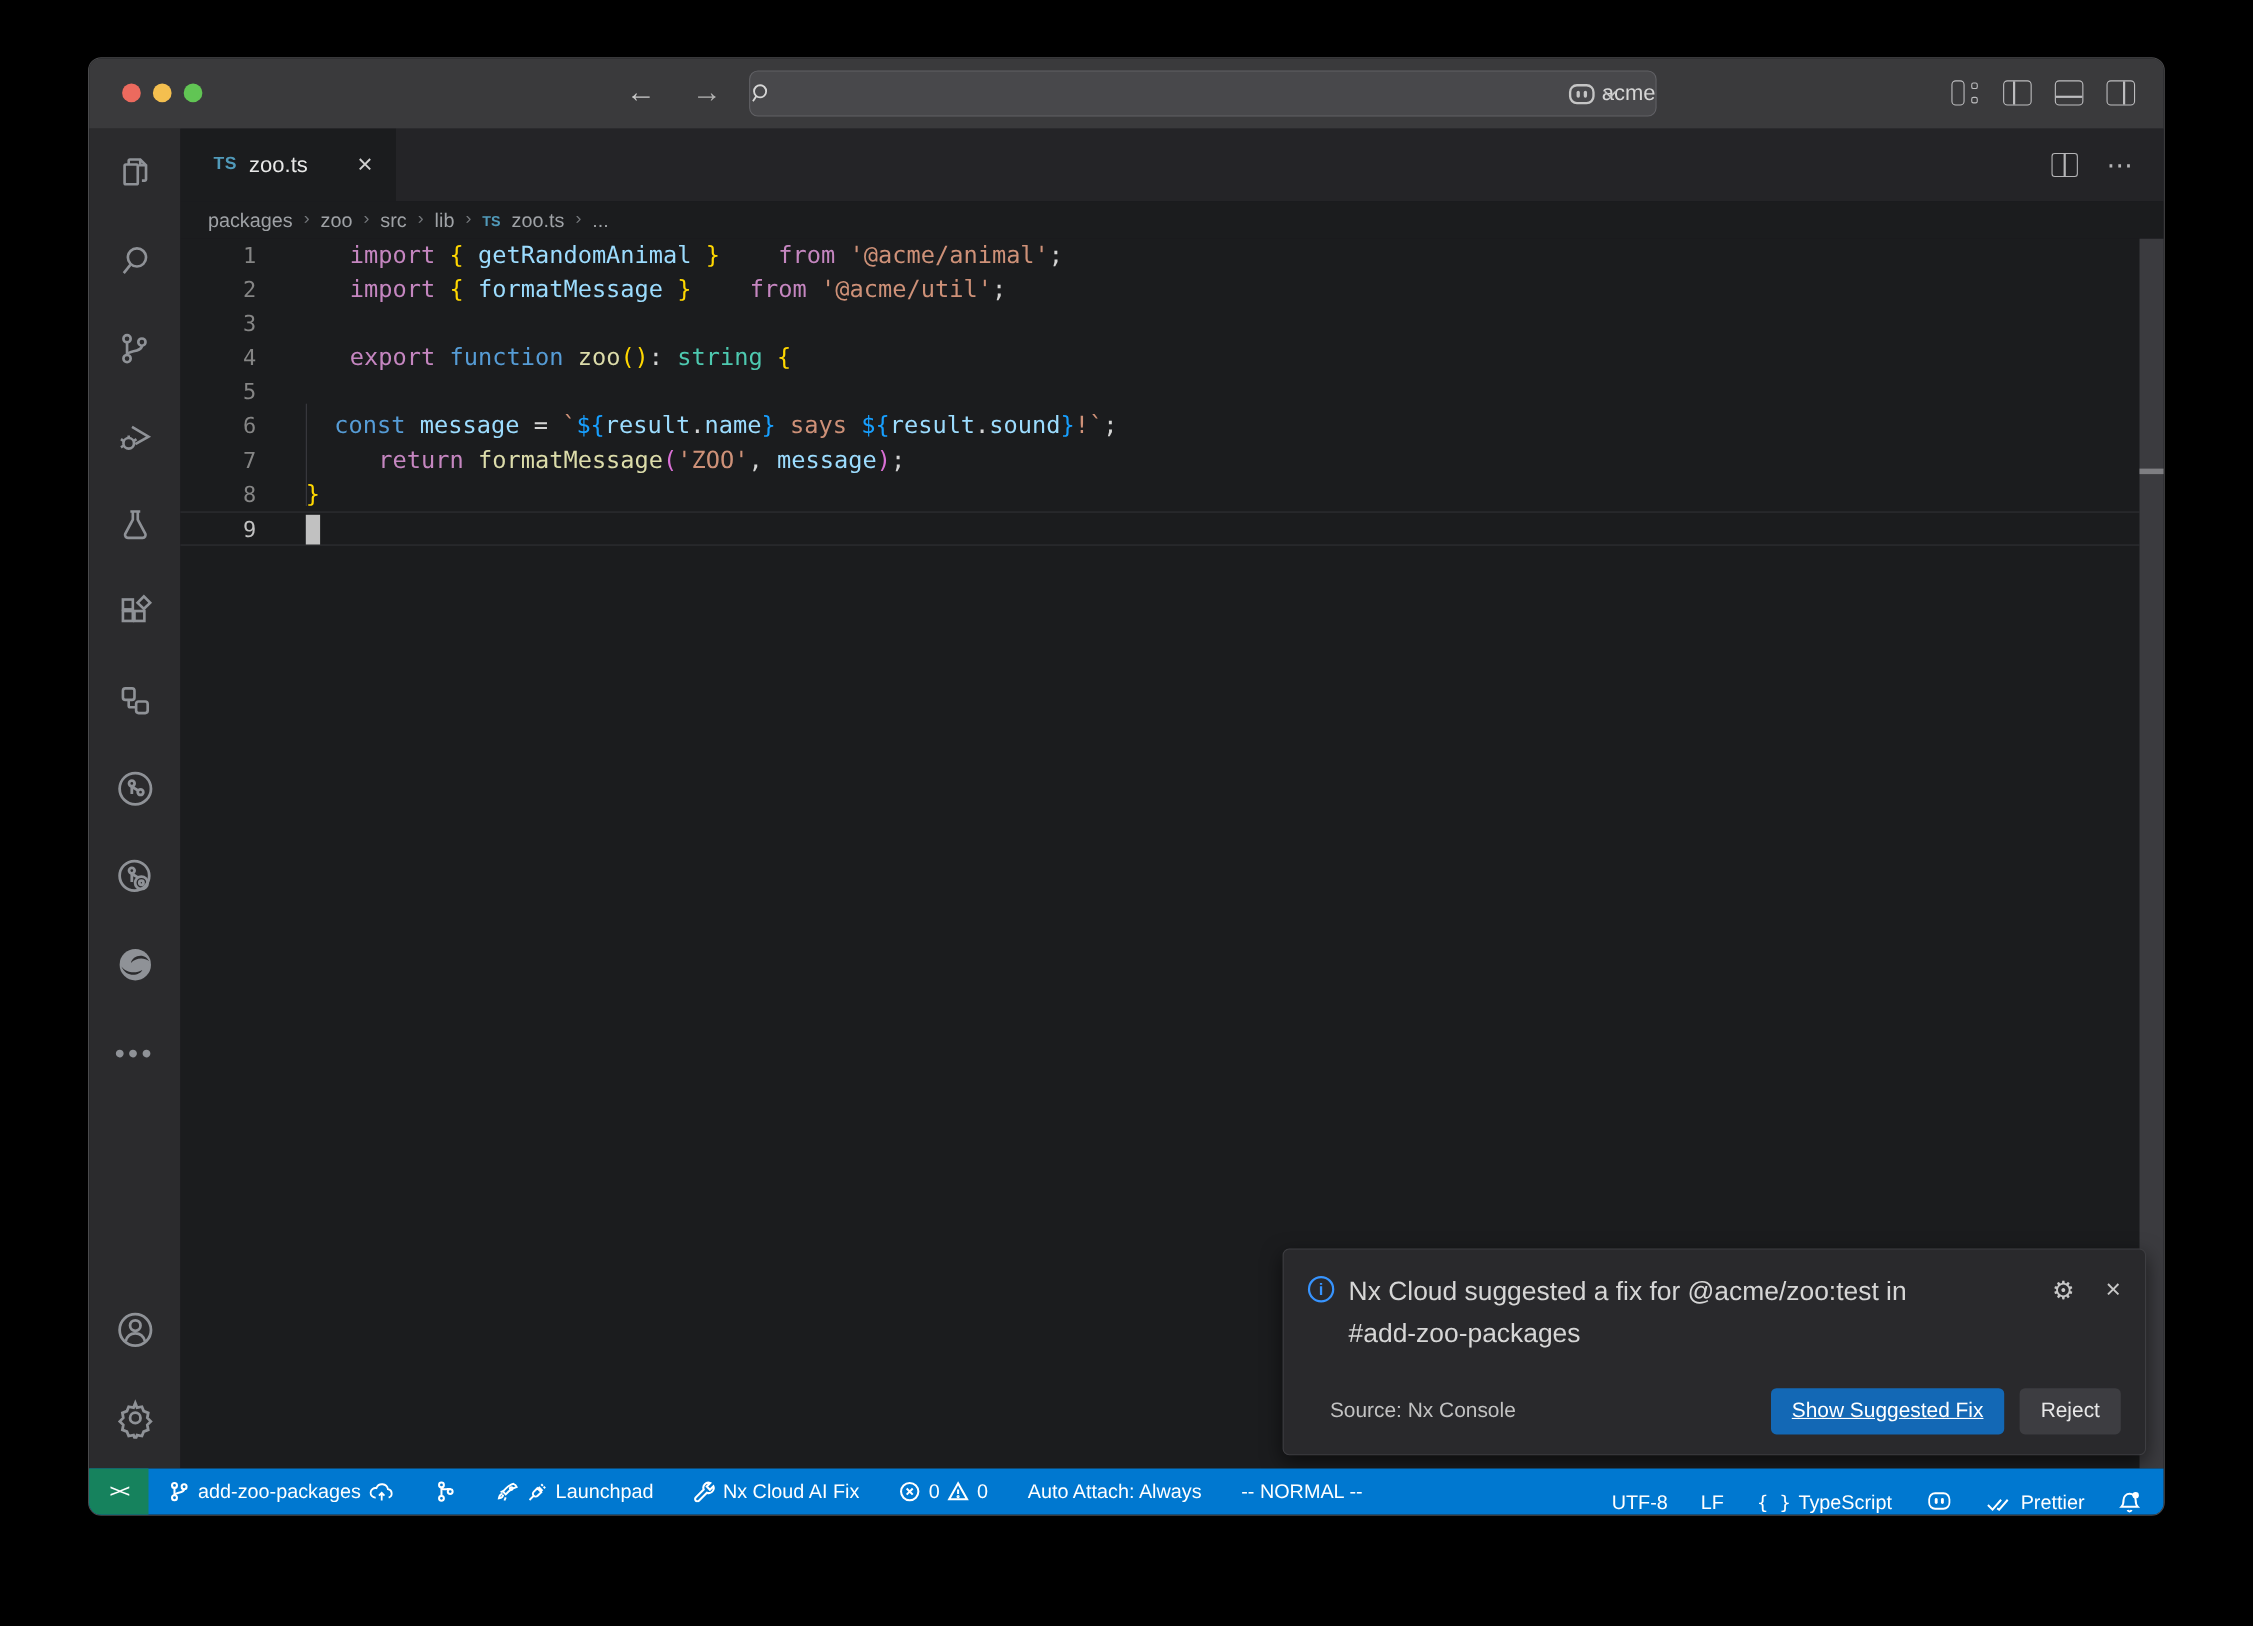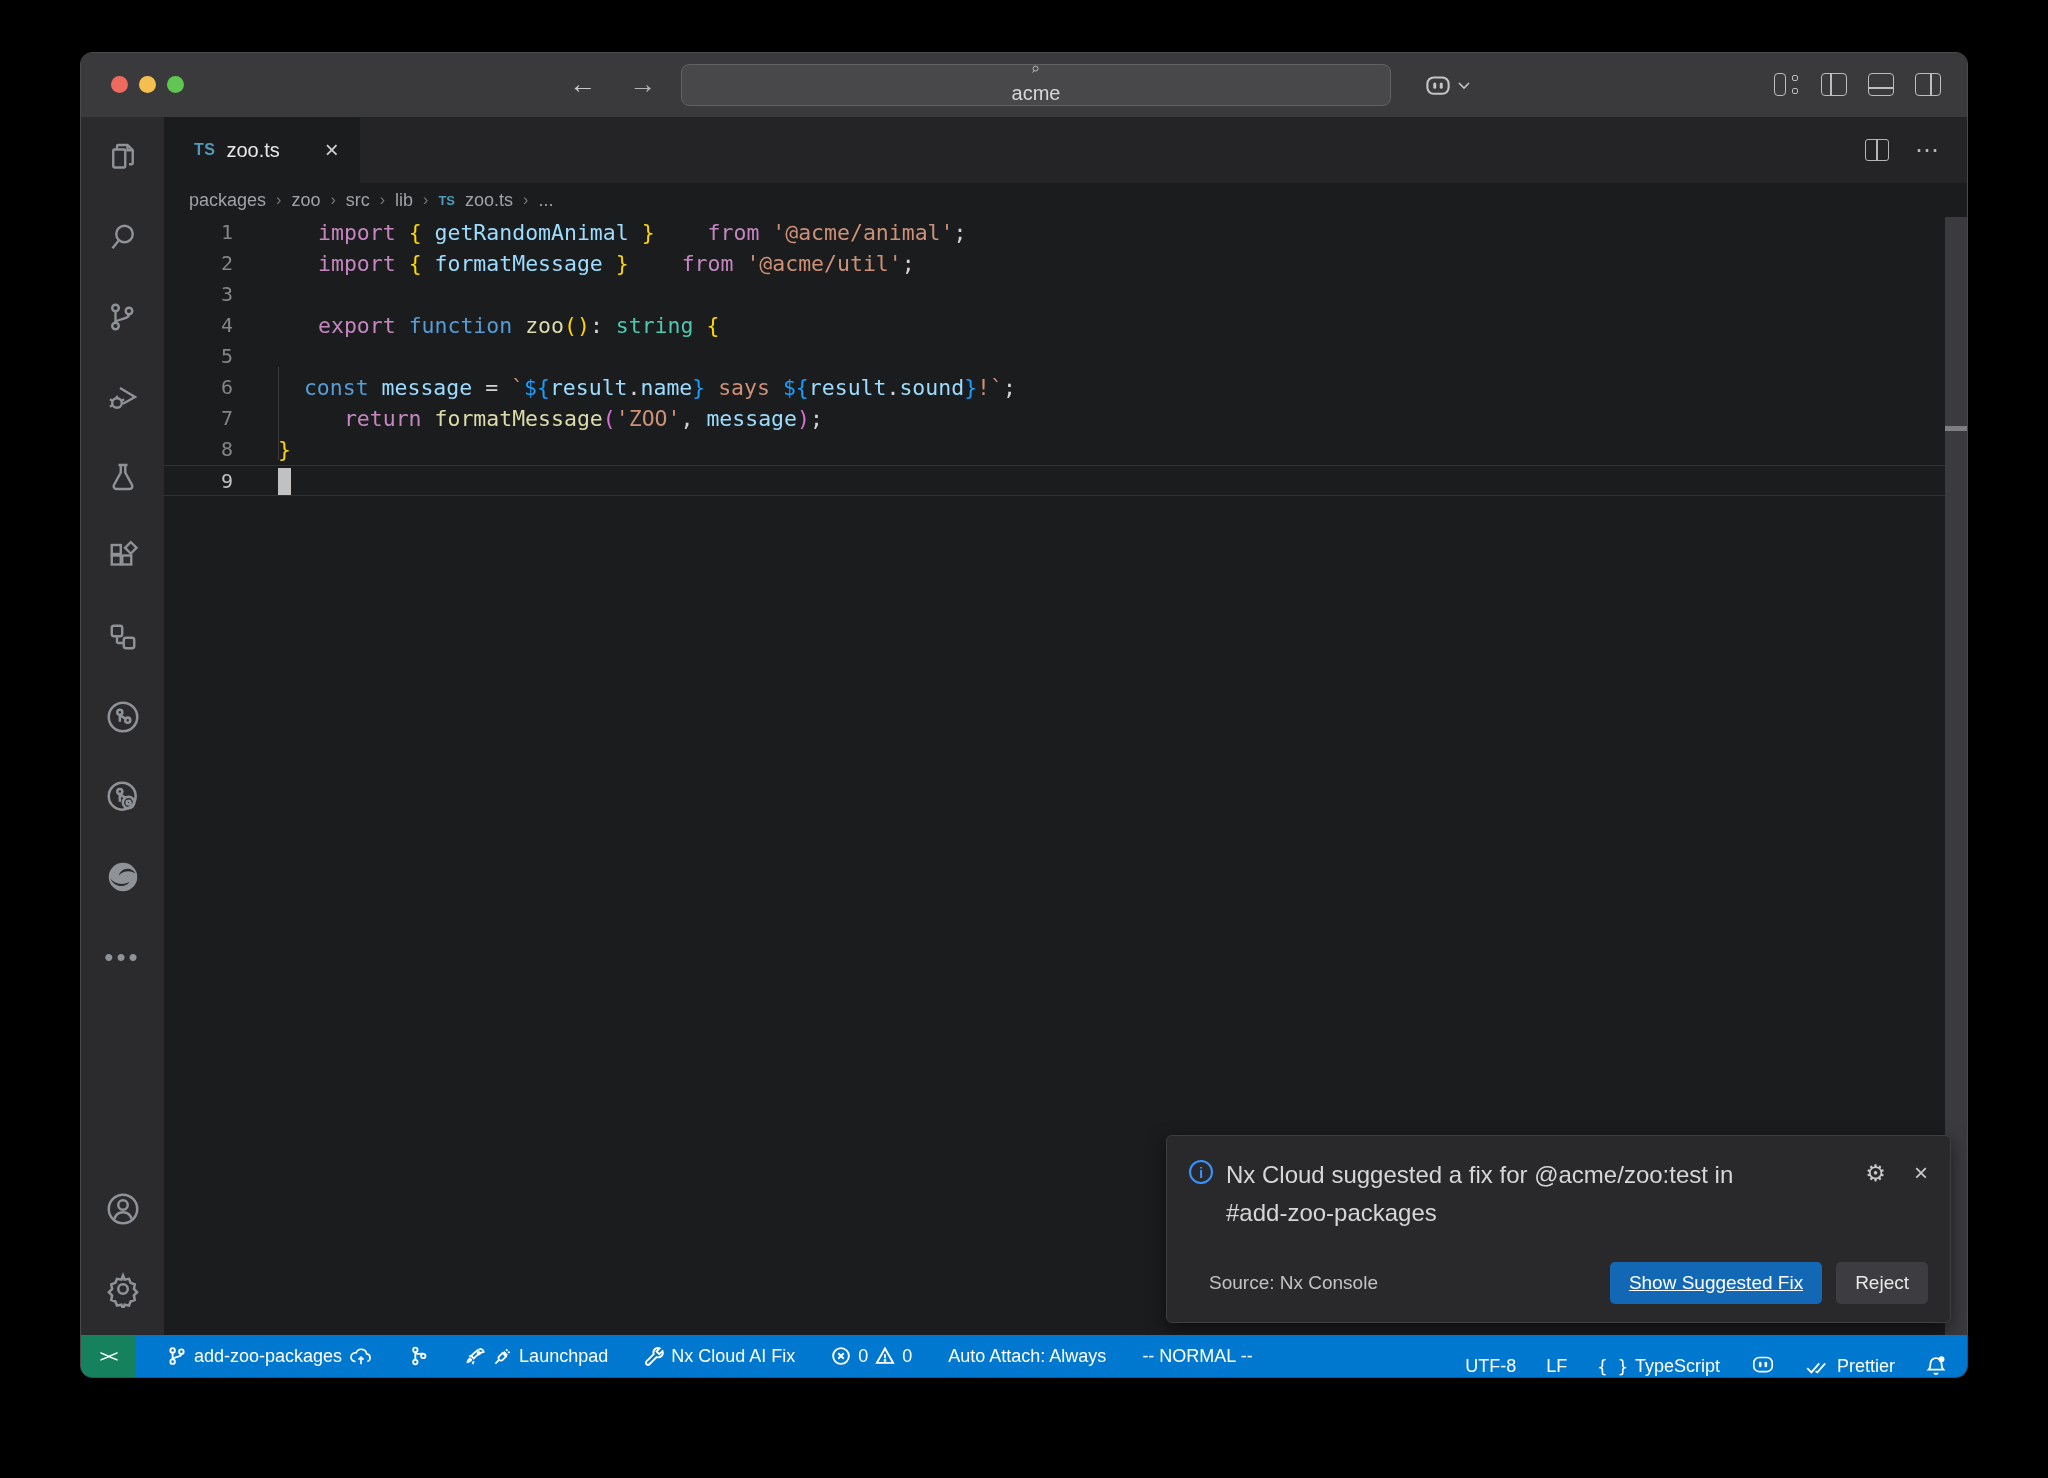--- a/index.html
+++ b/index.html
@@ -11,24 +11,24 @@
             border:1px solid #4a4a4c; box-shadow:0 18px 60px rgba(0,0,0,.8); }
 
   
   .titlebar { position:absolute; left:0; top:0; width:100%; height:64px; background:#3a3a3c; }
   .traffic { position:absolute; top:23px; width:17px; height:17px; border-radius:50%; }
   .t-red   { left:30px;  background:#ec6a5e; }
   .t-yellow{ left:58px;  background:#f4bf4f; }
   .t-green { left:86px;  background:#61c554; }
   .nav-arrow { position:absolute; top:0; height:64px; line-height:62px; font-size:27px; color:#c9c9c9; }
   .nav-back { left:488px; } .nav-fwd { left:548px; color:#b3b3b3; }
-  .searchbox { position:absolute; left:600px; top:11px; width:710px; height:42px;
+  .searchbox { position:absolute; left:600px; top:11px; width:825px; height:42px;
                background:#48484b; border:1px solid #616165; border-radius:8px;
                display:flex; align-items:center; justify-content:space-between; gap:8px;
-               color:#d6d6d6; font-size:20px;flex-direction:column; }
+               color:#d6d6d6; font-size:20px; }
   .tb-copilot { position:absolute; left:1342px; top:17px; display:flex; align-items:center; gap:4px; color:#c5c5c5; }
   .tb-layouts { position:absolute; right:26px; top:20px; display:flex; gap:21px; }
   .lay { width:26px; height:23px; border:1.8px solid #bdbdbf; border-radius:4px; position:relative; }
   .lay.split-l::before { content:""; position:absolute; left:8px; top:0; bottom:0; width:1.8px; background:#bdbdbf; }
   .lay.split-r::before { content:""; position:absolute; right:8px; top:0; bottom:0; width:1.8px; background:#bdbdbf; }
   .lay.panel-b::before { content:""; position:absolute; left:0; right:0; bottom:6px; height:1.8px; background:#bdbdbf; }
 
   
   .activitybar { position:absolute; left:0; top:64px; bottom:42px; width:83px; background:#2b2b2d; }
   .act-icon { width:83px; height:80px; display:flex; align-items:center; justify-content:center; color:#8f9297; }
@@ -92,21 +92,21 @@
   .btn { height:42px; padding:0 19px; border:none; border-radius:5px; font-size:19px;
          font-family:"Liberation Sans", sans-serif; display:flex; align-items:center; }
   .btn-primary { background:#1368b5; color:#fff;text-decoration:underline; }
   .btn-secondary { background:#3d3d41; color:#e8e8e8; }
 
   
   .statusbar { position:absolute; left:0; bottom:0; width:100%; height:42px; background:#0078d0;
                display:flex; align-items:stretch; color:#fff; font-size:18px; }
   .remote { width:54px; background:#16825d; display:flex; align-items:center; justify-content:center;
             font-family:"DejaVu Sans Mono", monospace; font-size:17px; letter-spacing:-2px; }
-  .sb-left { display:flex; align-items:center; gap:36px; padding-left:32px; }
+  .sb-left { display:flex; align-items:center; gap:36px; padding-left:18px; }
   .sb-right { margin-left:auto; display:flex; align-items:flex-end; gap:30px; padding-right:20px; }
   .sb-item { display:flex; align-items:center; gap:7px; white-space:nowrap; }
   .sb-item svg { stroke:#fff; fill:none; stroke-width:1.5; }
   .bell-dot { position:relative; }
 </style>
 </head>
 <body>
 
 <div class="window">
 

